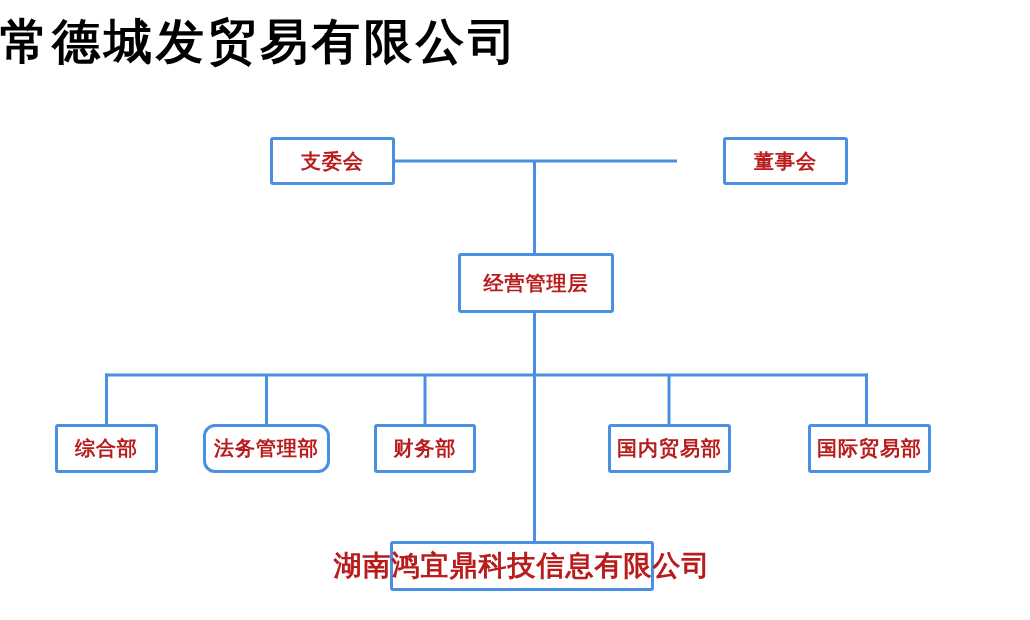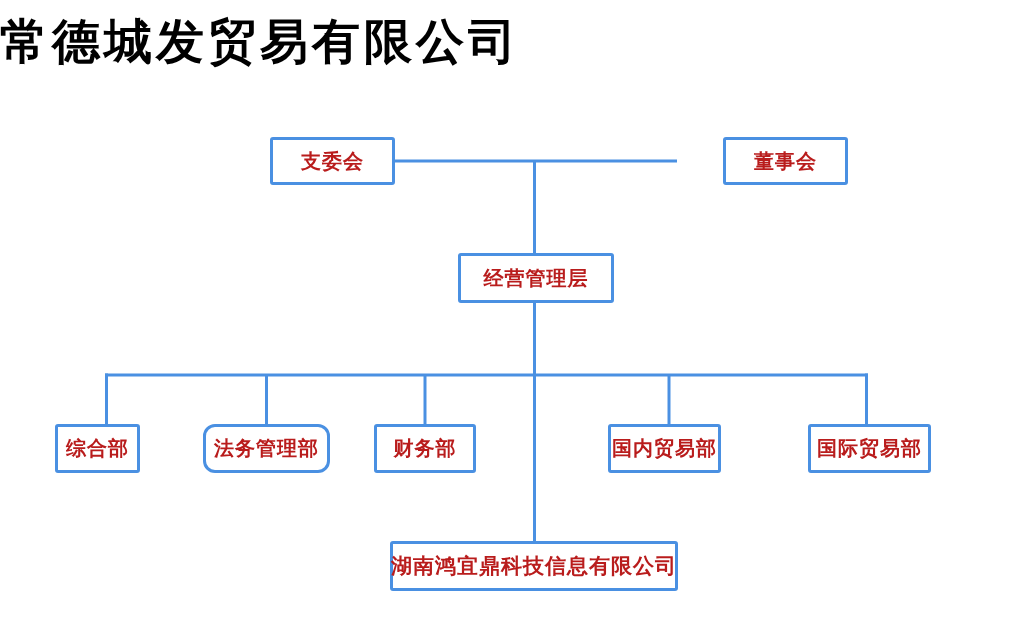--- a/index.html
+++ b/index.html
@@ -46,27 +46,27 @@
     font-size: 20px;
     display: flex;
     align-items: center;
     justify-content: center;
     white-space: nowrap;
     letter-spacing: 1px;
   }
   
   .n-branch        { left: 270px; top: 137px; width: 125px; height: 48px; }
   .n-board         { left: 675px; top: 137px; width: 125px; height: 48px; margin-left: 48px; }
-  .n-mgmt          { left: 458px; top: 253px; width: 156px; height: 50px; }
-  .n-general       { left:  55px; top: 424px; width: 85px; height: 49px; }
+  .n-mgmt          { left: 458px; top: 253px; width: 156px; height: 60px; }
+  .n-general       { left:  55px; top: 424px; width: 103px; height: 49px; }
   .n-legal         { left: 203px; top: 424px; width: 127px; height: 49px; border-radius: 12px; }
   .n-finance       { left: 374px; top: 424px; width: 102px; height: 49px; text-align: right; }
-  .n-domestic      { left: 608px; top: 424px; width: 113px; height: 49px; }
+  .n-domestic      { left: 608px; top: 424px; width: 123px; height: 49px; }
   .n-international { left: 808px; top: 424px; width: 123px; height: 49px; font-family: Liberation Mono, monospace; }
-  .n-subsidiary    { left: 390px; top: 541px; width: 288px; height: 50px; font-size: 21px; }
+  .n-subsidiary    { left: 390px; top: 541px; width: 264px; height: 50px; font-size: 28px; }
 </style>
 </head>
 <body>
 
 <div class="canvas">
 
   <div class="chart-title">常德城发贸易有限公司</div>
 
   <svg class="connectors" width="1030" height="620" viewBox="0 0 1030 620">
 

